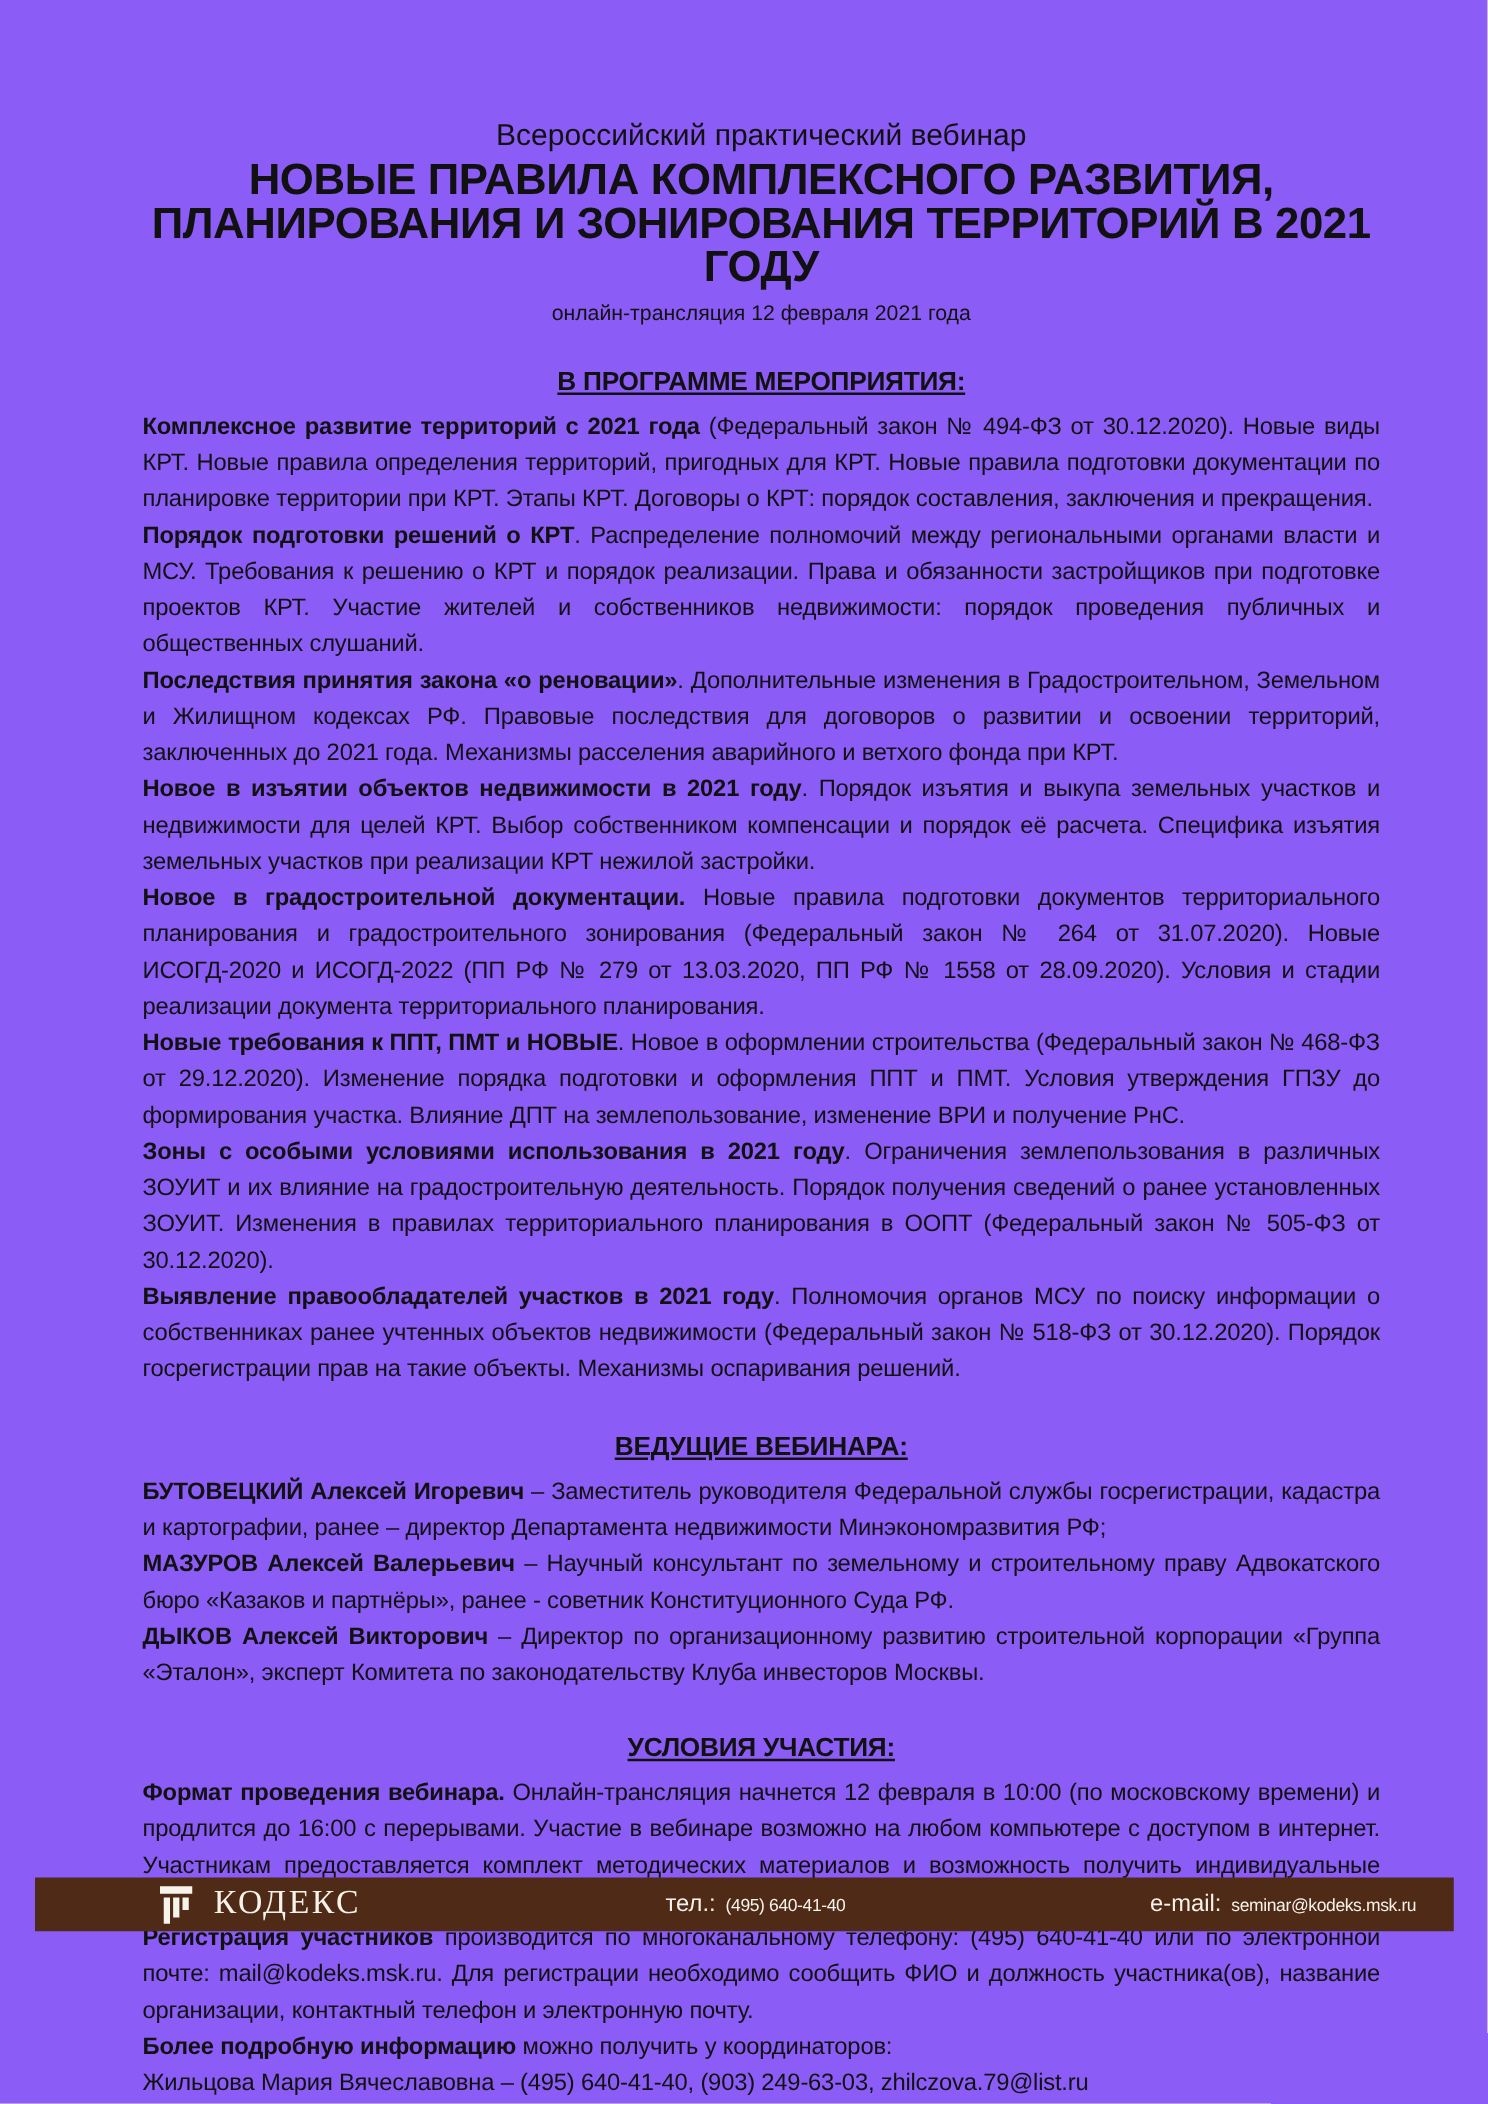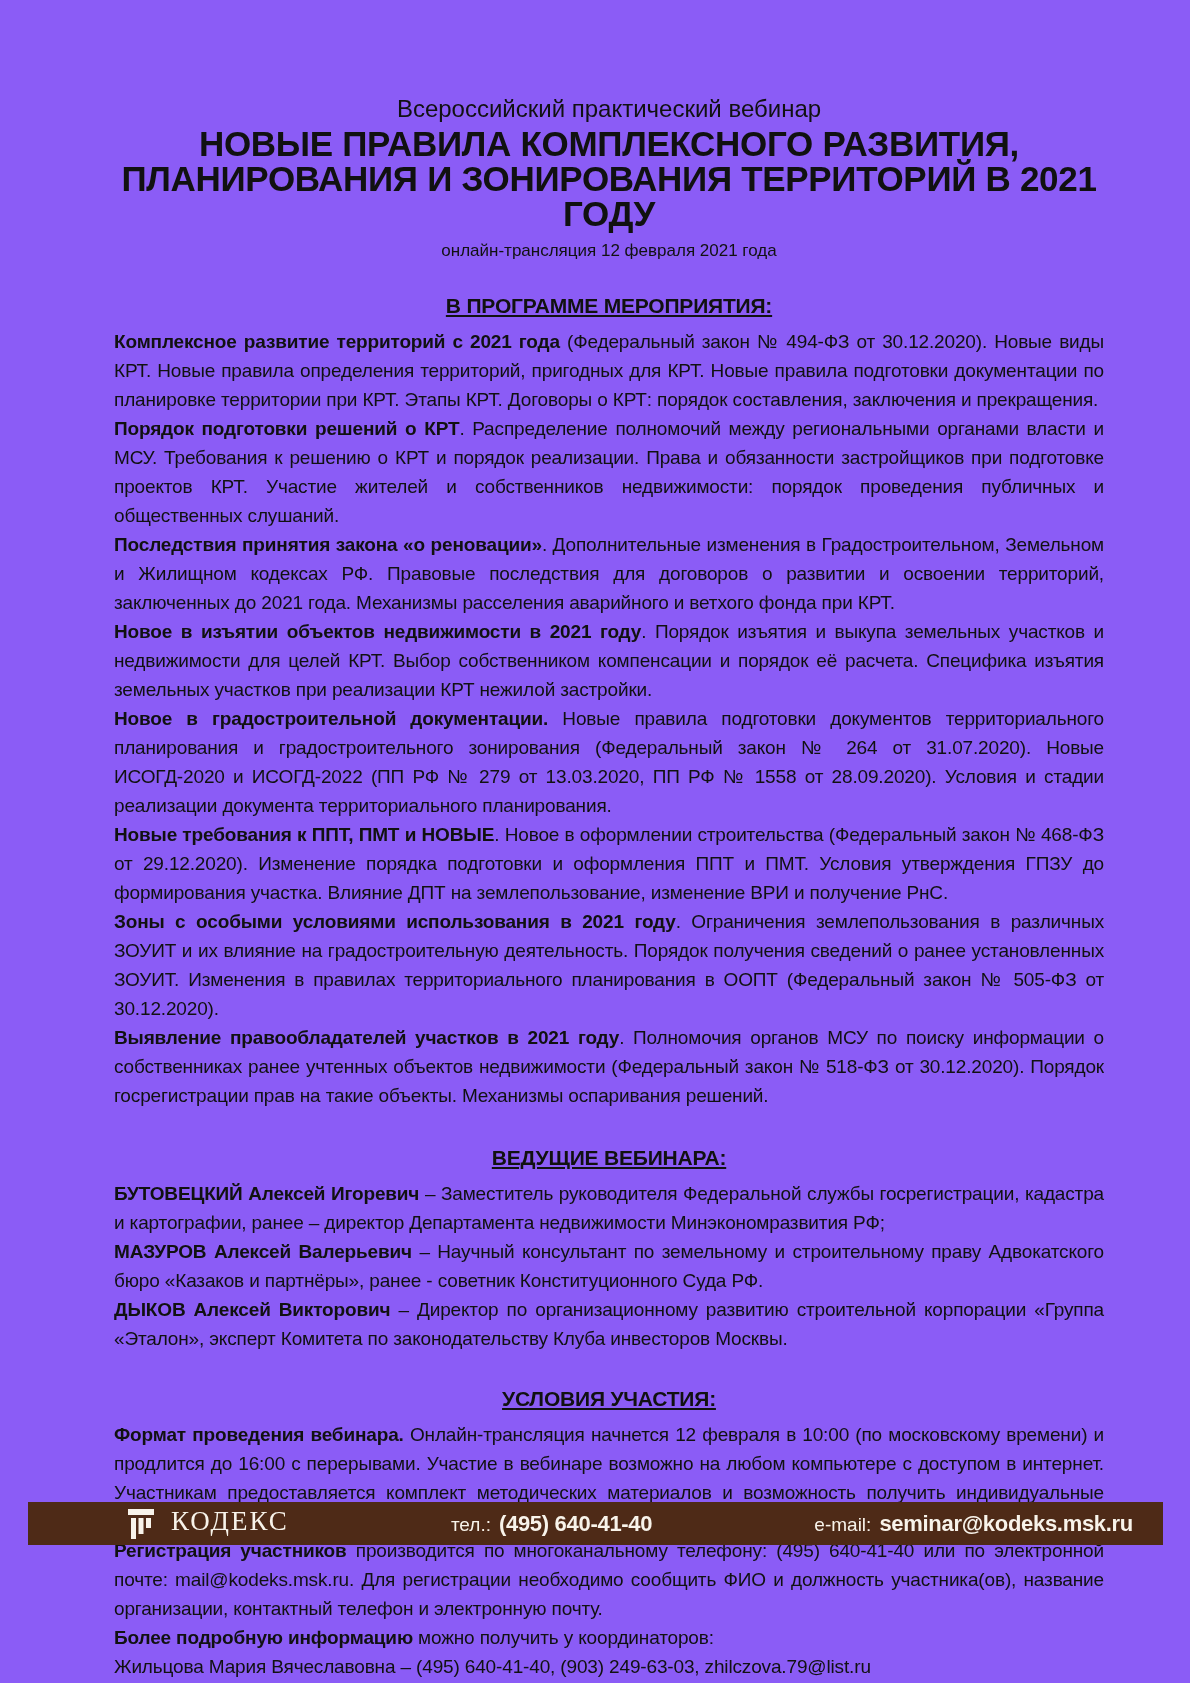--- a/index.html
+++ b/index.html
@@ -56,21 +56,21 @@
   .brand{display:flex;align-items:flex-start;gap:17px;}
   .brand-text{
     font-family:"Liberation Serif", serif;
     font-size:27px;
     letter-spacing:2px;
     font-weight:normal;
     transform:translateY(-1px);
   }
   .footer-group{display:flex;align-items:baseline;gap:8px;white-space:nowrap;}
   .footer-label{font-size:19px;}
-  .footer-strong{font-size:22px;font-weight:bold;letter-spacing:-0.3px;}
+  .footer-strong{font-size:14px;font-weight:normal;letter-spacing:-0.3px;}
 </style>
 </head>
 <body>
 
 <div class="page">
   <div class="content">
 
     <div class="title-block">
       <div class="title-line1">Всероссийский практический вебинар</div>
       <div class="title-line-bold">НОВЫЕ ПРАВИЛА КОМПЛЕКСНОГО РАЗВИТИЯ,</div>

